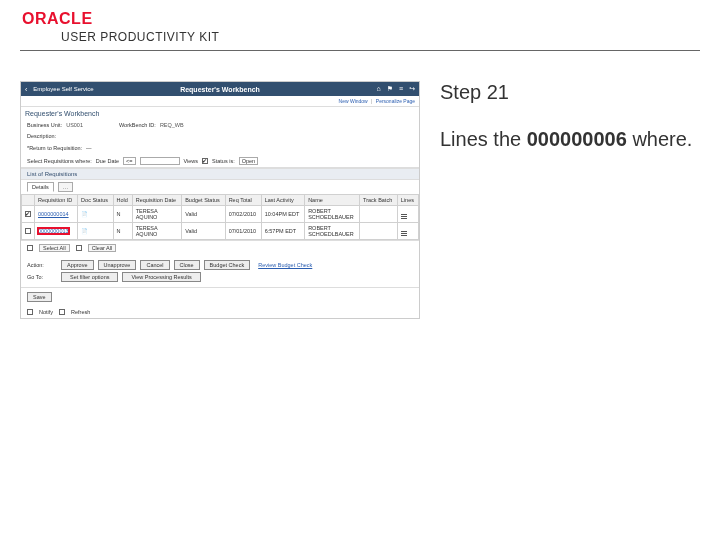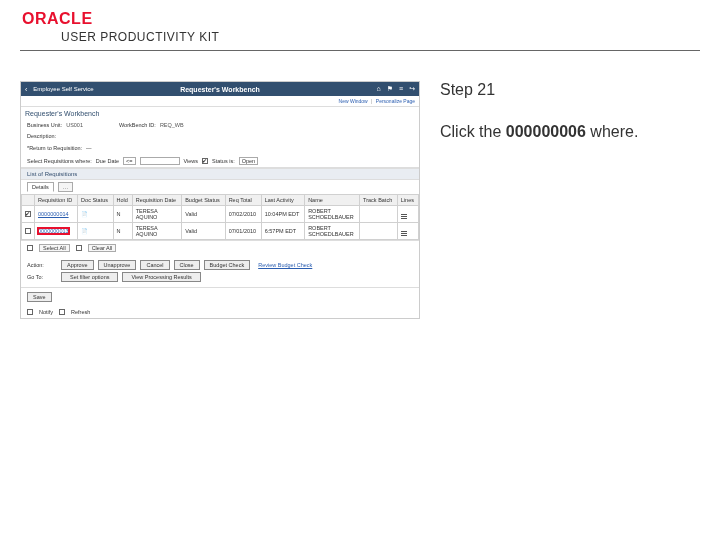--- a/index.html
+++ b/index.html
@@ -31,21 +31,21 @@
     display:flex;
     padding: 30px 20px 0 20px;
     gap: 20px;
   }
   .app-pane {
     width: 400px;
     flex: 0 0 400px;
   }
   .instr-pane {
     flex: 1;
-    font-size: 16px;
+    font-size: 20px;
   }
   .instr-step { margin-bottom: 24px; }
   .instr-text { }
   .instr-text b { font-weight:bold; }
 
   
   .app {
     font-size: 6px;
     color:#333;
     border:1px solid #ccc;
@@ -320,16 +320,16 @@
         <span class="mini-checkbox"></span>
         <span>Refresh</span>
       </div>
 
     </div>
   </div>
 
   <div class="instr-pane">
     <div class="instr-step">Step 21</div>
     <div class="instr-text">
-      <span>Click the </span><b>000000006</b><span> where.</span>
+      <span>Lines the </span><b>000000006</b><span> where.</span>
     </div>
   </div>
 </div>
 
 </body></html>

